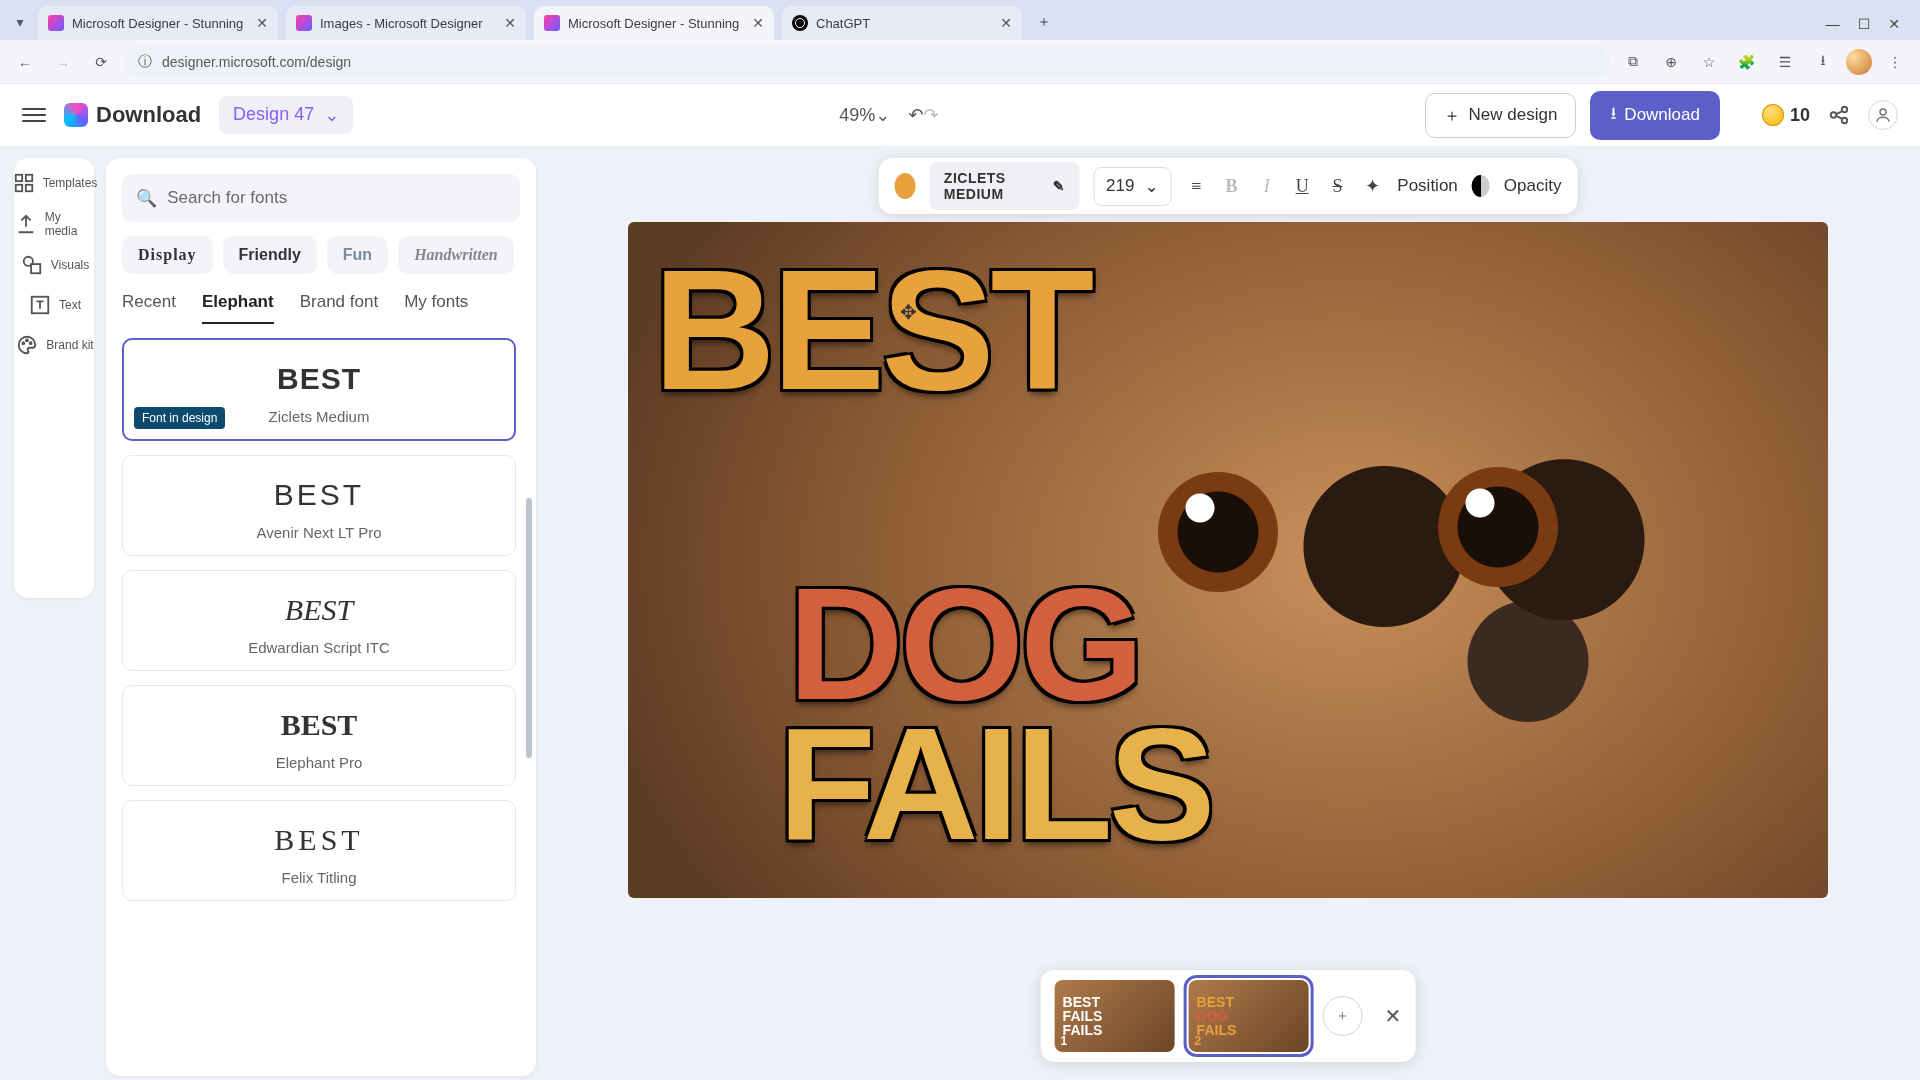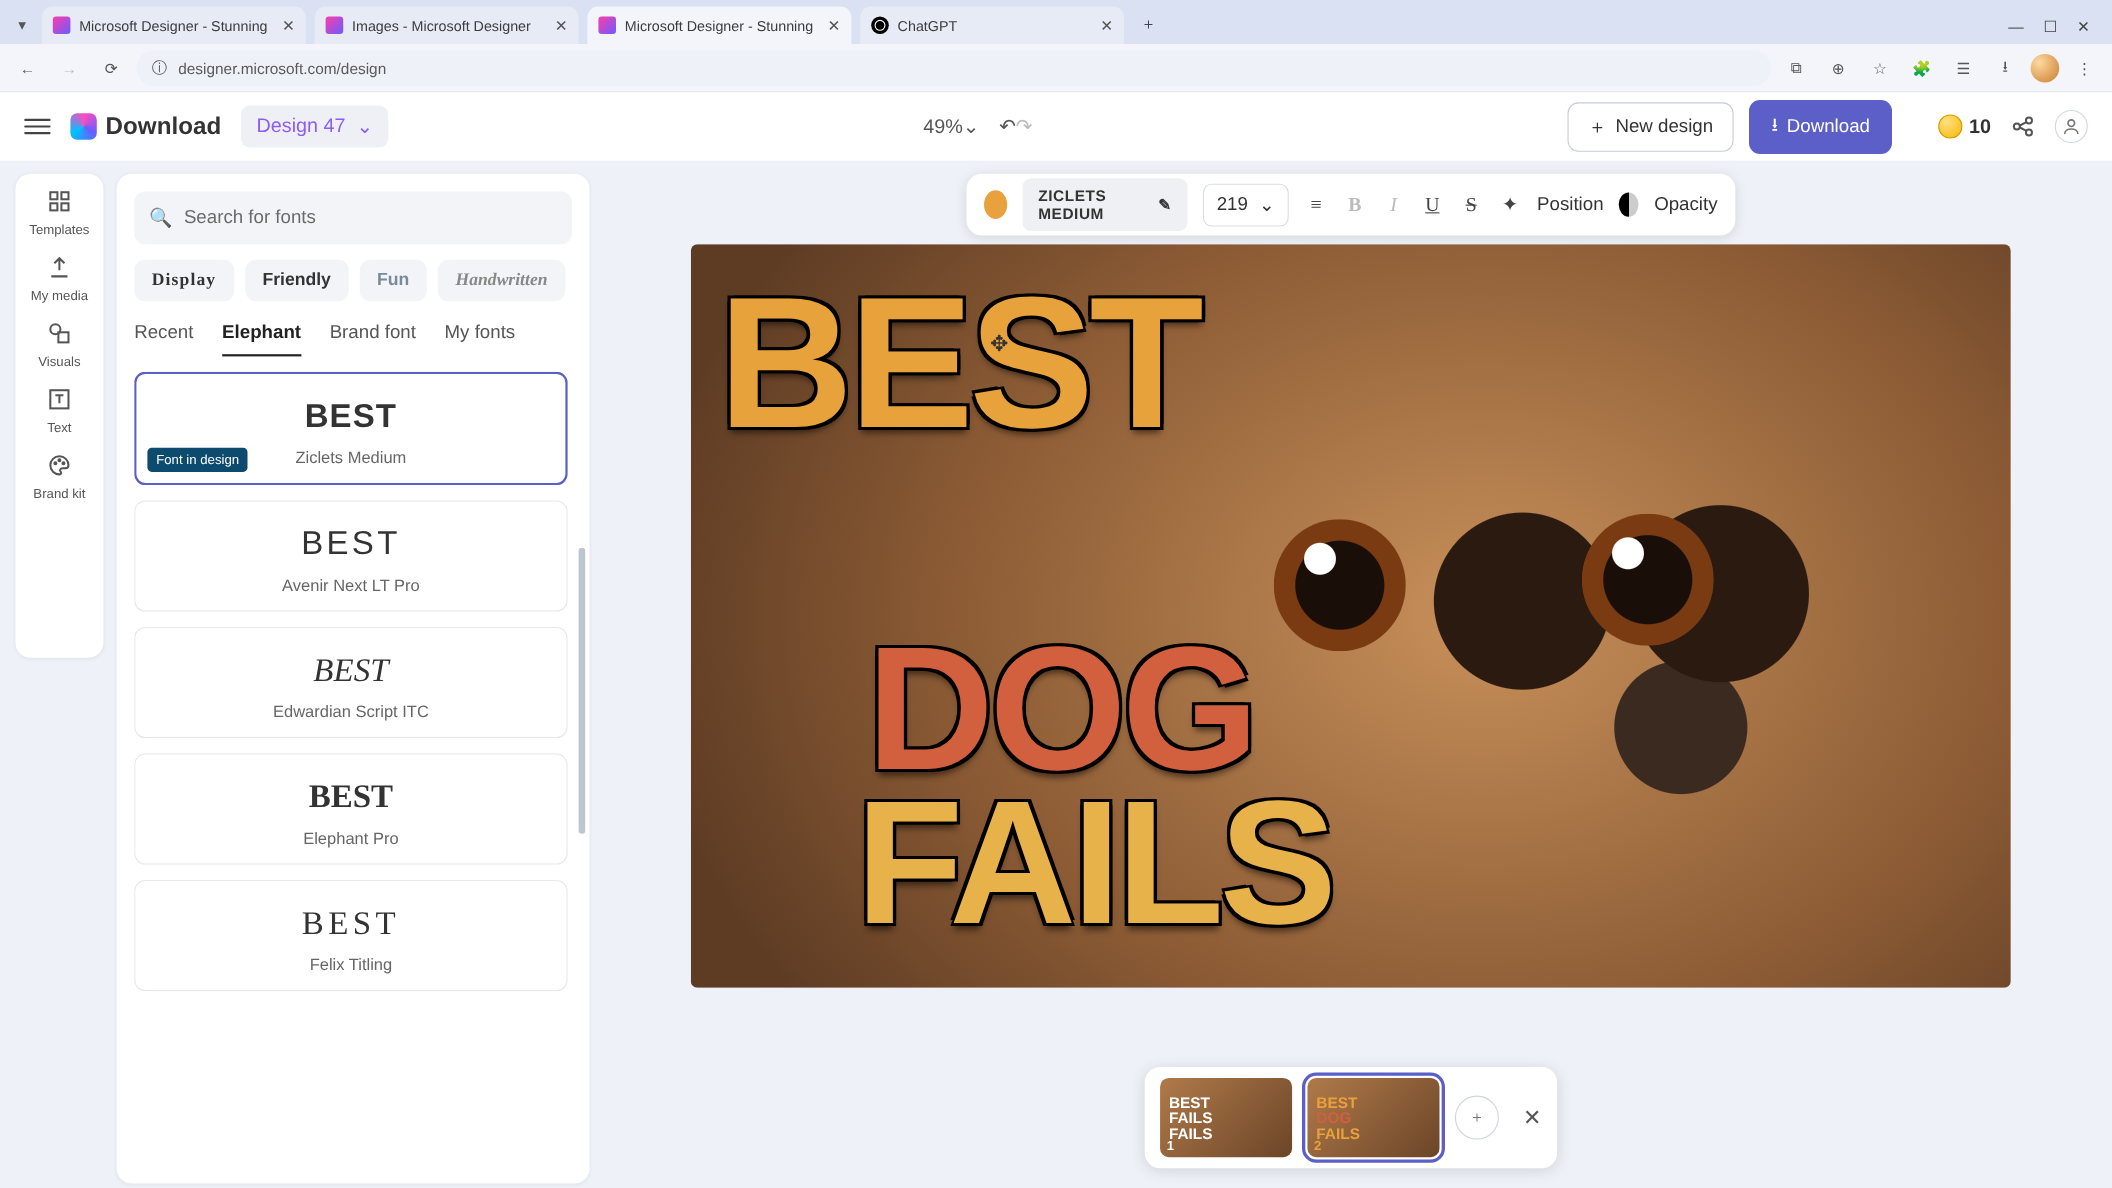--- a/index.html
+++ b/index.html
@@ -29,21 +29,21 @@
   .design-dd { background:#eef0f5; border-radius:8px; padding:8px 14px; display:flex; align-items:flex-start; gap:10px; color:#8b5cf6; font-size:18px; }
   .zoom-group { margin-left:auto; display:flex; align-items:flex-end; color:#555; font-size:18px; margin-right:auto; }
   .hdr-right { display:flex; align-items:center; gap:14px; }
   .btn-outline { border:1px solid #c8ccd6; background:#fff; border-radius:10px; padding:10px 18px; display:flex; align-items:center; gap:8px; font-size:17px; }
   .btn-primary { background:#5b5fc7; color:#fff; border-radius:10px; padding:10px 20px; display:flex; align-items:center; gap:8px; font-size:17px; }
   .coin { display:flex; align-items:center; gap:6px; font-size:18px; font-weight:600;padding-left:28px; }
   .coin .c { width:22px;height:22px;border-radius:50%; background:radial-gradient(circle at 35% 30%, #ffe082, #f6b400); box-shadow:0 0 0 1px #d39a00 inset; }
   
   .app-body { position:absolute; top:146px; left:0; right:0; bottom:0; display:flex; }
   .rail { width:80px; background:#fff; margin:12px 0 12px 14px; border-radius:14px; padding:12px 0; display:flex; flex-direction:column; align-items:center; gap:14px; box-shadow:0 1px 4px rgba(0,0,0,.06); height:440px; }
-  .rail-item { display:flex; flex-direction:column; align-items:center; gap:6px; color:#555; font-size:12px; }
+  .rail-item { display:flex; flex-direction:row; align-items:center; gap:6px; color:#555; font-size:12px; }
   .rail-item .ric { width:26px;height:26px; display:flex;align-items:center;justify-content:center; }
   .side-panel { width:430px; background:#fff; margin:12px 0 12px 12px; border-radius:14px; padding:16px; display:flex; flex-direction:column; box-shadow:0 1px 4px rgba(0,0,0,.06); height: calc(100% - 16px); position:relative; }
   .search-box { background:#f2f4f8; border-radius:10px; height:48px; display:flex; align-items:center; padding:0 14px; gap:10px; color:#6a6a6a; font-size:17px; }
   .chip-row { display:flex; gap:10px; margin-top:14px; overflow:hidden;font-weight:bold; }
   .chip { background:#f2f4f8; border-radius:10px; padding:10px 16px; font-size:16px; white-space:nowrap; color:#333; }
   .chip.display { font-family: "Times New Roman", serif; letter-spacing:1px; }
   .chip.fun { color:#7a8a9a; }
   .chip.hand { font-style:italic; font-family: "Comic Sans MS", cursive; color:#888; }
   .tabs2 { display:flex; gap:26px; margin-top:18px; font-size:17px; color:#555; }
   .tabs2 .t { padding-bottom:10px; }

